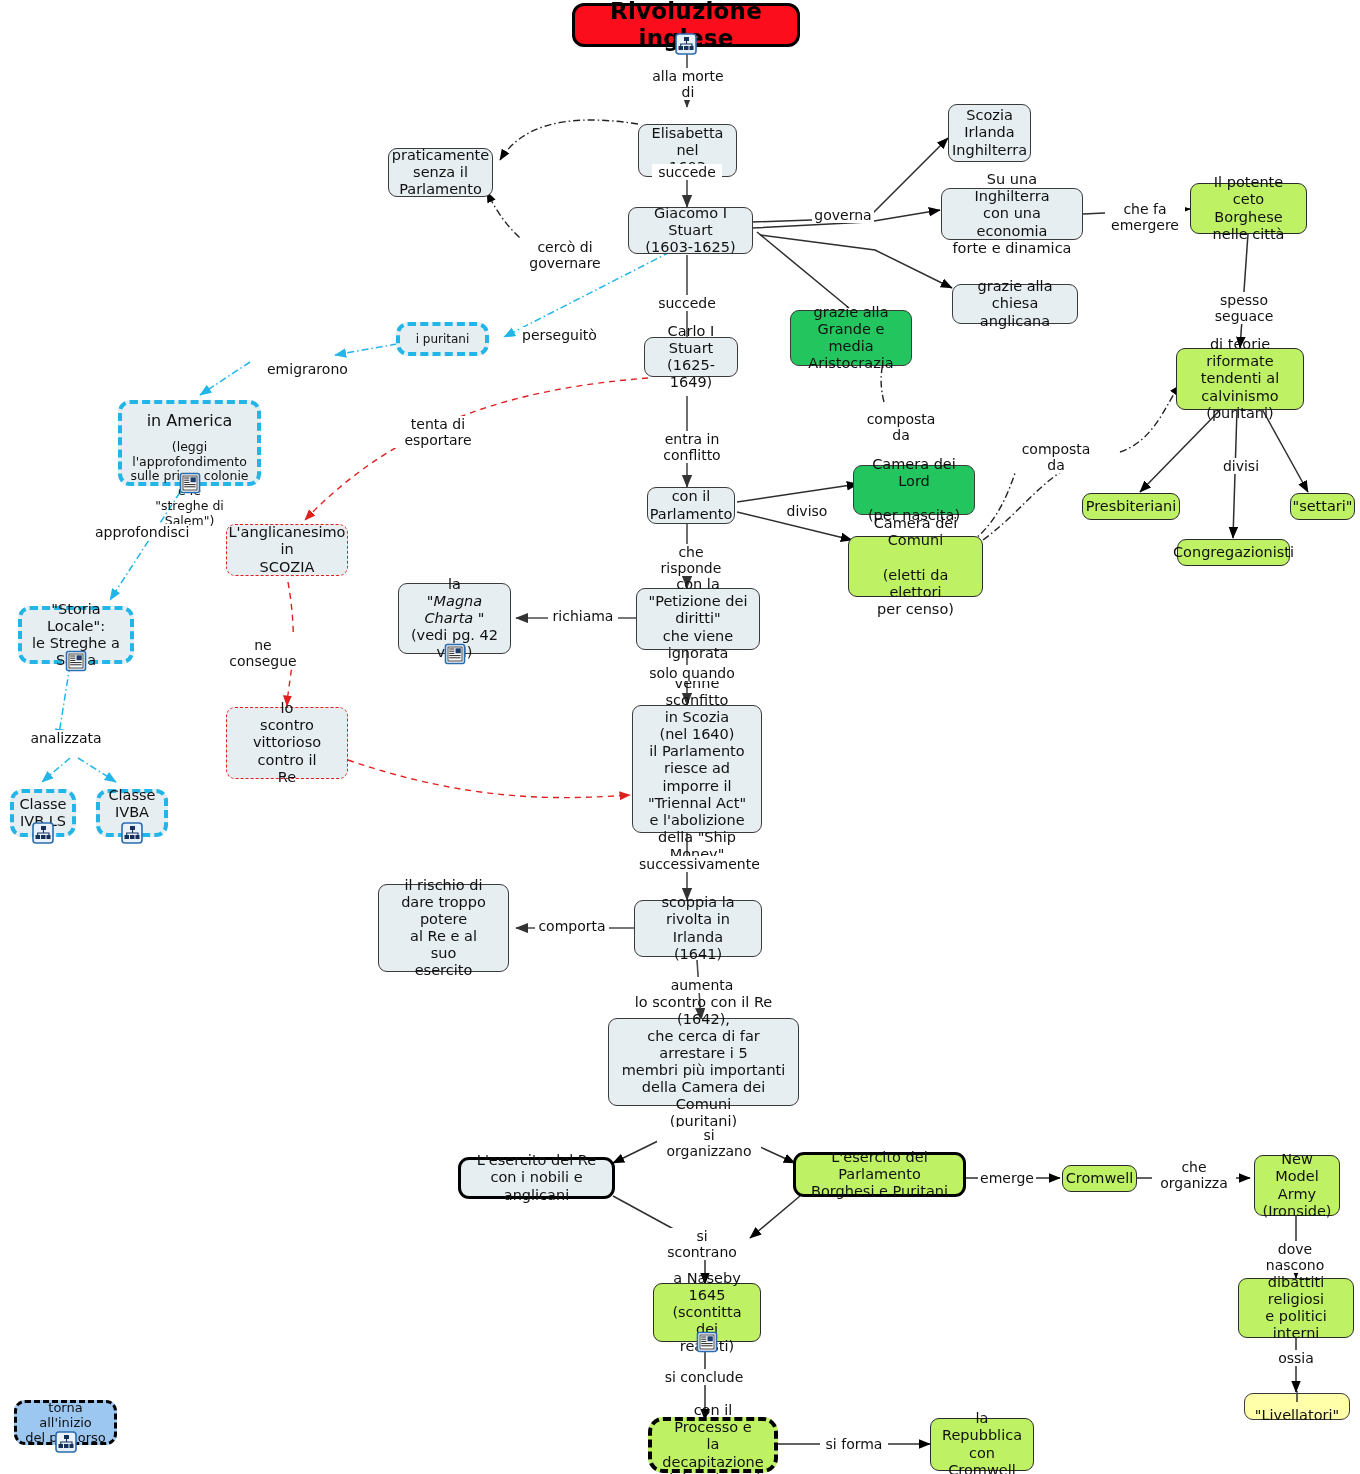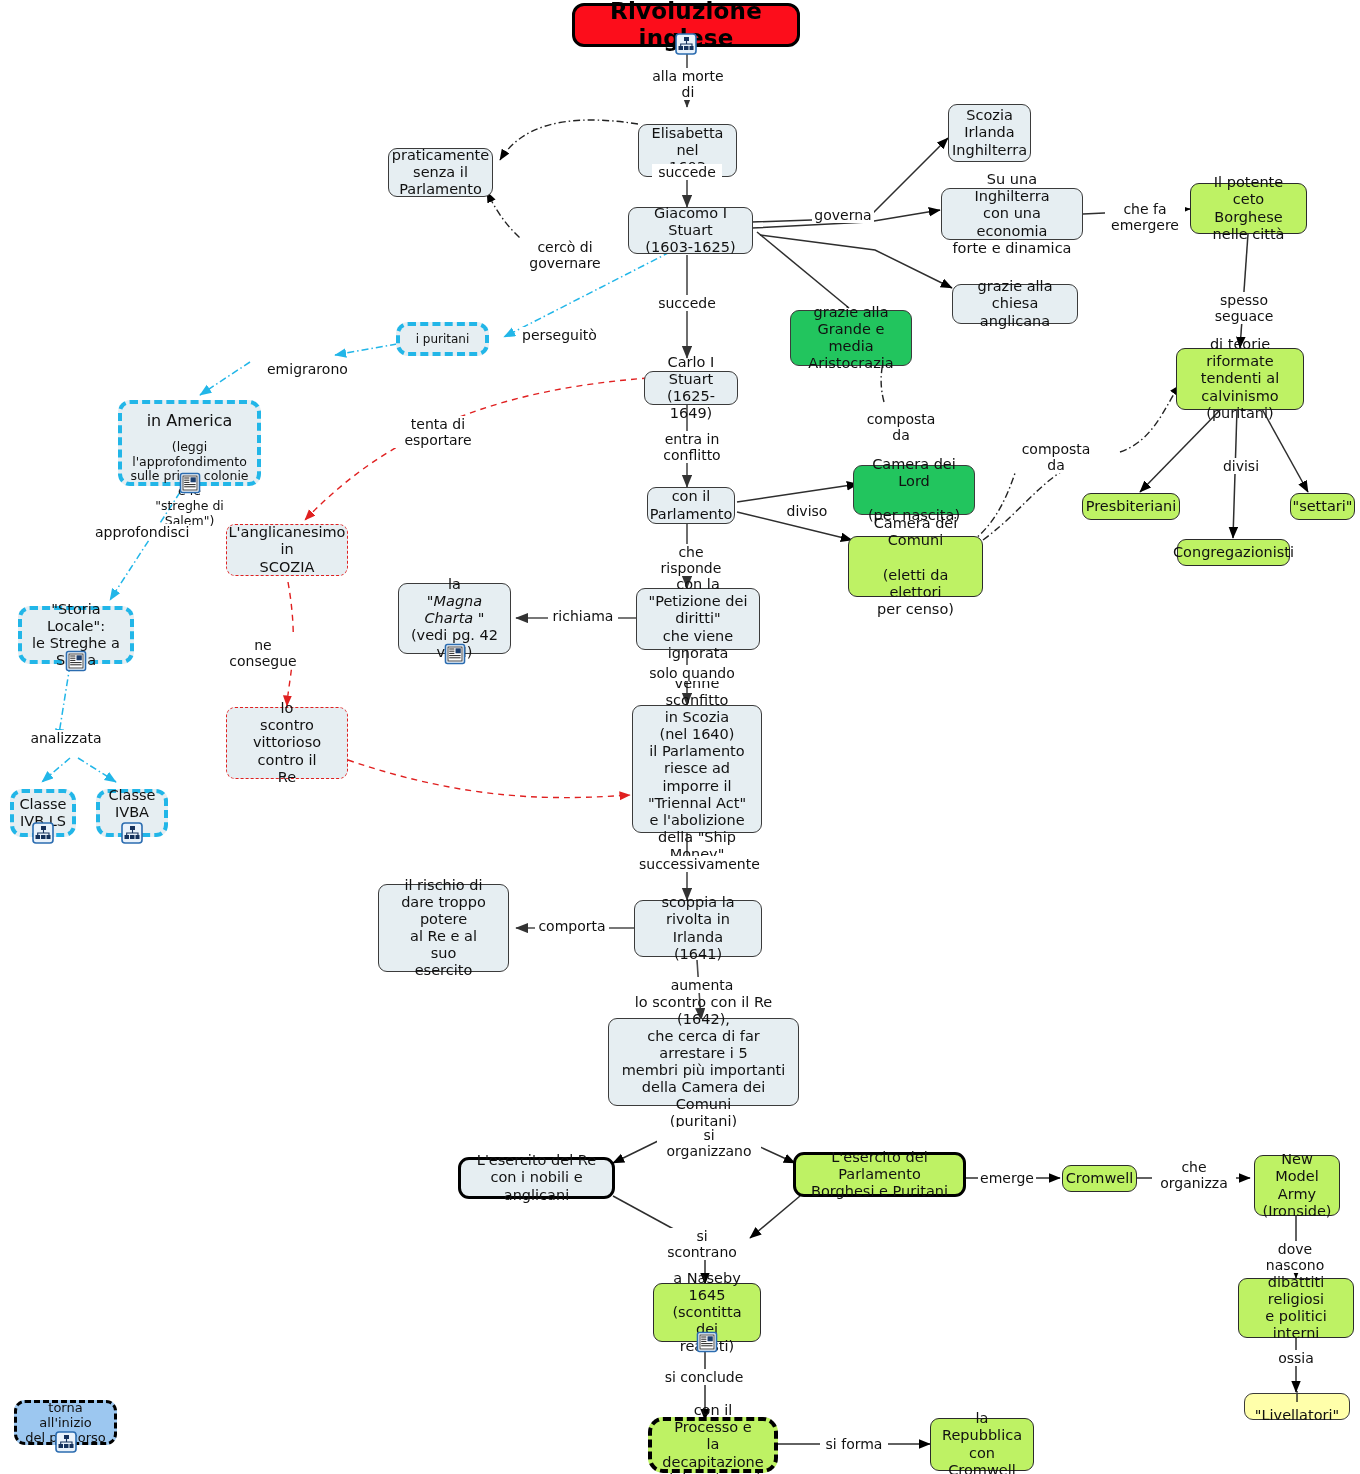--- a/index.html
+++ b/index.html
@@ -284,21 +284,21 @@
   <div class="node n-green" style="left:790px; top:310px; width:122px; height:56px;">
     <span>grazie alla
 Grande e
 media Aristocrazia</span>
   </div>
 
   <div class="node n-cyan" style="left:396px; top:322px; width:93px; height:34px; font-size:12px;">
     <span>i puritani</span>
   </div>
 
-  <div class="node n-grey" style="left:644px; top:371px; width:94px; height:34px;">
+  <div class="node n-grey" style="left:644px; top:337px; width:94px; height:40px;">
     <span>Carlo I Stuart
 (1625-1649)</span>
   </div>
 
   <div class="node n-cyan" style="left:118px; top:400px; width:143px; height:86px; justify-content:flex-start; padding-top:8px;">
     <span class="small-head" style="font-size:16px;">in America</span>
     <span style="font-size:12.5px; margin-top:9px;">(leggi l'approfondimento
 sulle prime colonie e le
 "streghe di Salem")</span>
     <span class="ico" style="bottom:-12px;">

